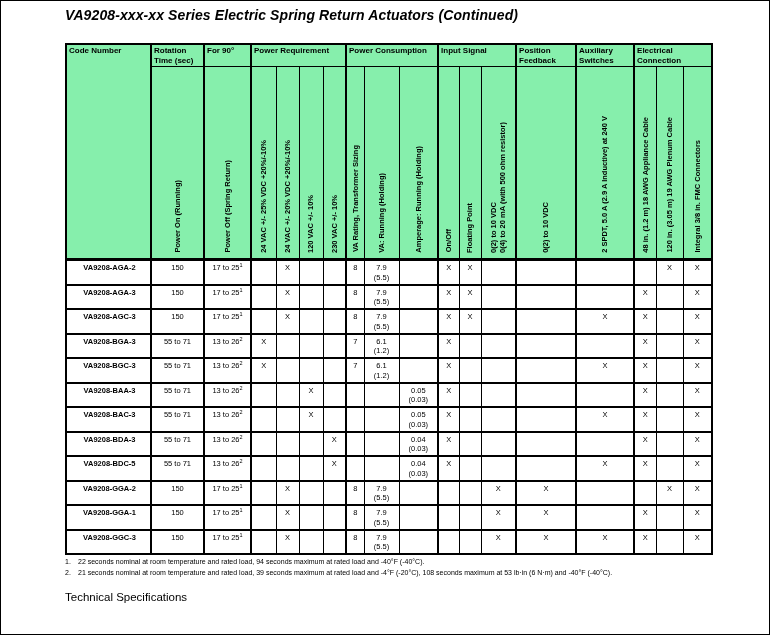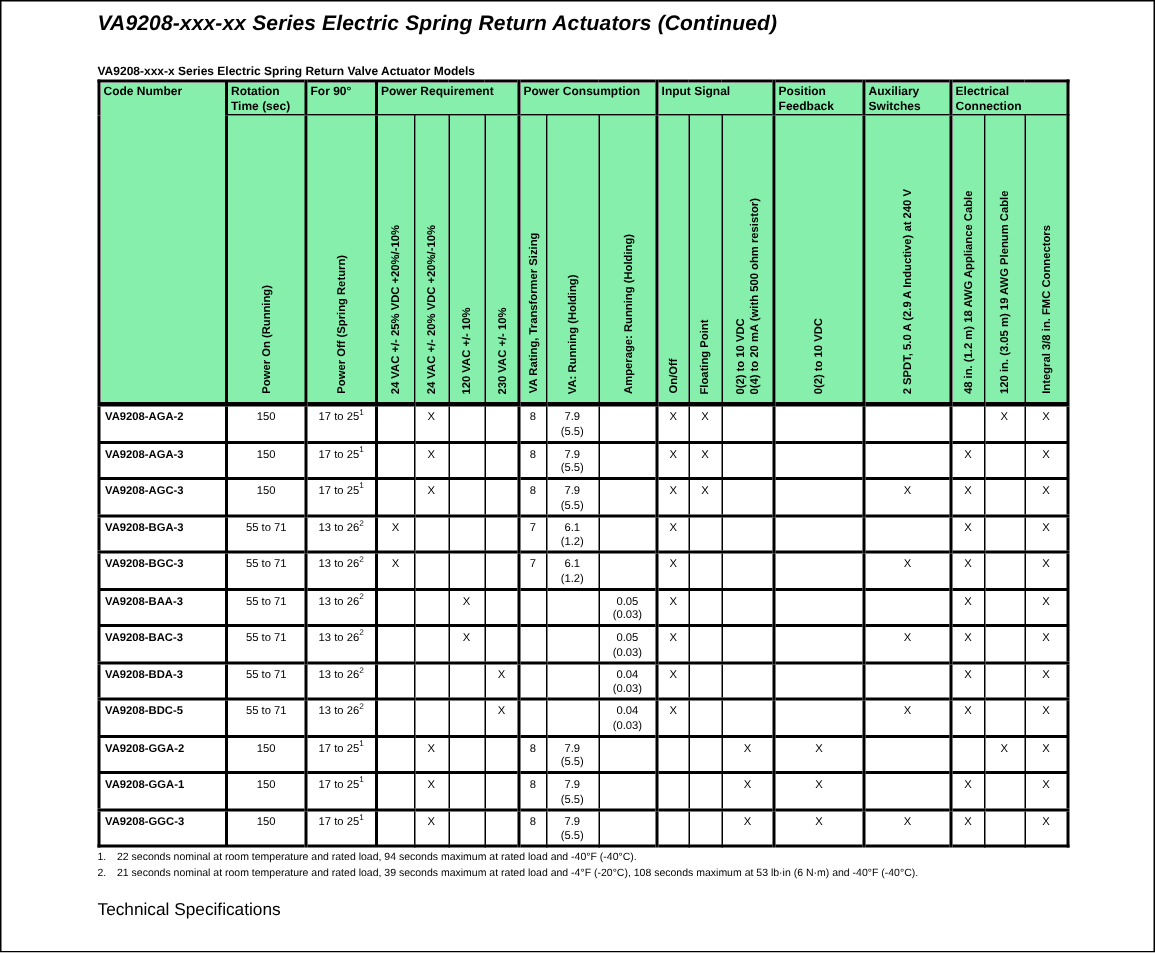--- a/index.html
+++ b/index.html
@@ -9,38 +9,37 @@
   .title { font-size:14px; font-weight:bold; font-style:italic; margin-bottom:20px; letter-spacing:0.1px; }
   .section-h { font-size:11.5px; font-weight:bold; margin-bottom:6px; }
   .caption { font-size:8px; font-weight:bold; margin-bottom:1px; }
   table { border-collapse:collapse; table-layout:fixed; width:646px; border:2px solid #000; }
   th, td { border:1px solid #000; overflow:hidden; }
   thead th { background:#86efac; font-size:8px; font-weight:bold; text-align:left; vertical-align:top; padding:1px 2px; line-height:1.2; }
   th.code-h { vertical-align:top; }
   tr.vrow th { height:193px; vertical-align:bottom; text-align:center; padding:0 0 3px 0; }
   .vtext { display:inline-block; writing-mode:vertical-rl; transform:rotate(180deg); white-space:pre-line; font-size:7.5px; font-weight:bold; line-height:1.25; text-align:left; }
   tbody td { font-size:7.5px; height:24px; vertical-align:top; text-align:center; padding:2px 1px 1px 1px; line-height:1.3; }
-  tbody td.code { font-weight:bold; text-align:left; padding-left:3px; }
+  tbody td.code { font-weight:bold; text-align:center; padding-left:3px; }
   tbody td.pre { white-space:pre-line; }
   tbody tr:first-child td { border-top:3px solid #000; }
   tbody td, tbody tr td { border-top-width:2px; }
   .gs { border-left:2px solid #000 !important; }
   sup { font-size:5.5px; vertical-align:super; line-height:0; }
   .footnotes { margin-top:2px; width:646px; }
   .fn { display:flex; font-size:7px; line-height:1.35; margin-bottom:1px; }
   .fn-num { width:13px; flex:none; }
   .fn-text { flex:1; }
   .bottom-h { font-size:11.5px; font-weight:normal; margin-top:14px; }
 </style>
 </head>
 <body>
 
 <div class="page">
   <div class="title">VA9208-xxx-xx Series Electric Spring Return Actuators (Continued)</div>
-  <div class="caption">VA9208-xxx-x Series Electric Spring Return Valve Actuator Models</div>
 
   <table>
     <colgroup>
       <col style="width:85px">
         <col style="width:53px">
         <col style="width:47px">
       <col style="width:25px">
         <col style="width:23px">
         <col style="width:24px">
         <col style="width:23px">

